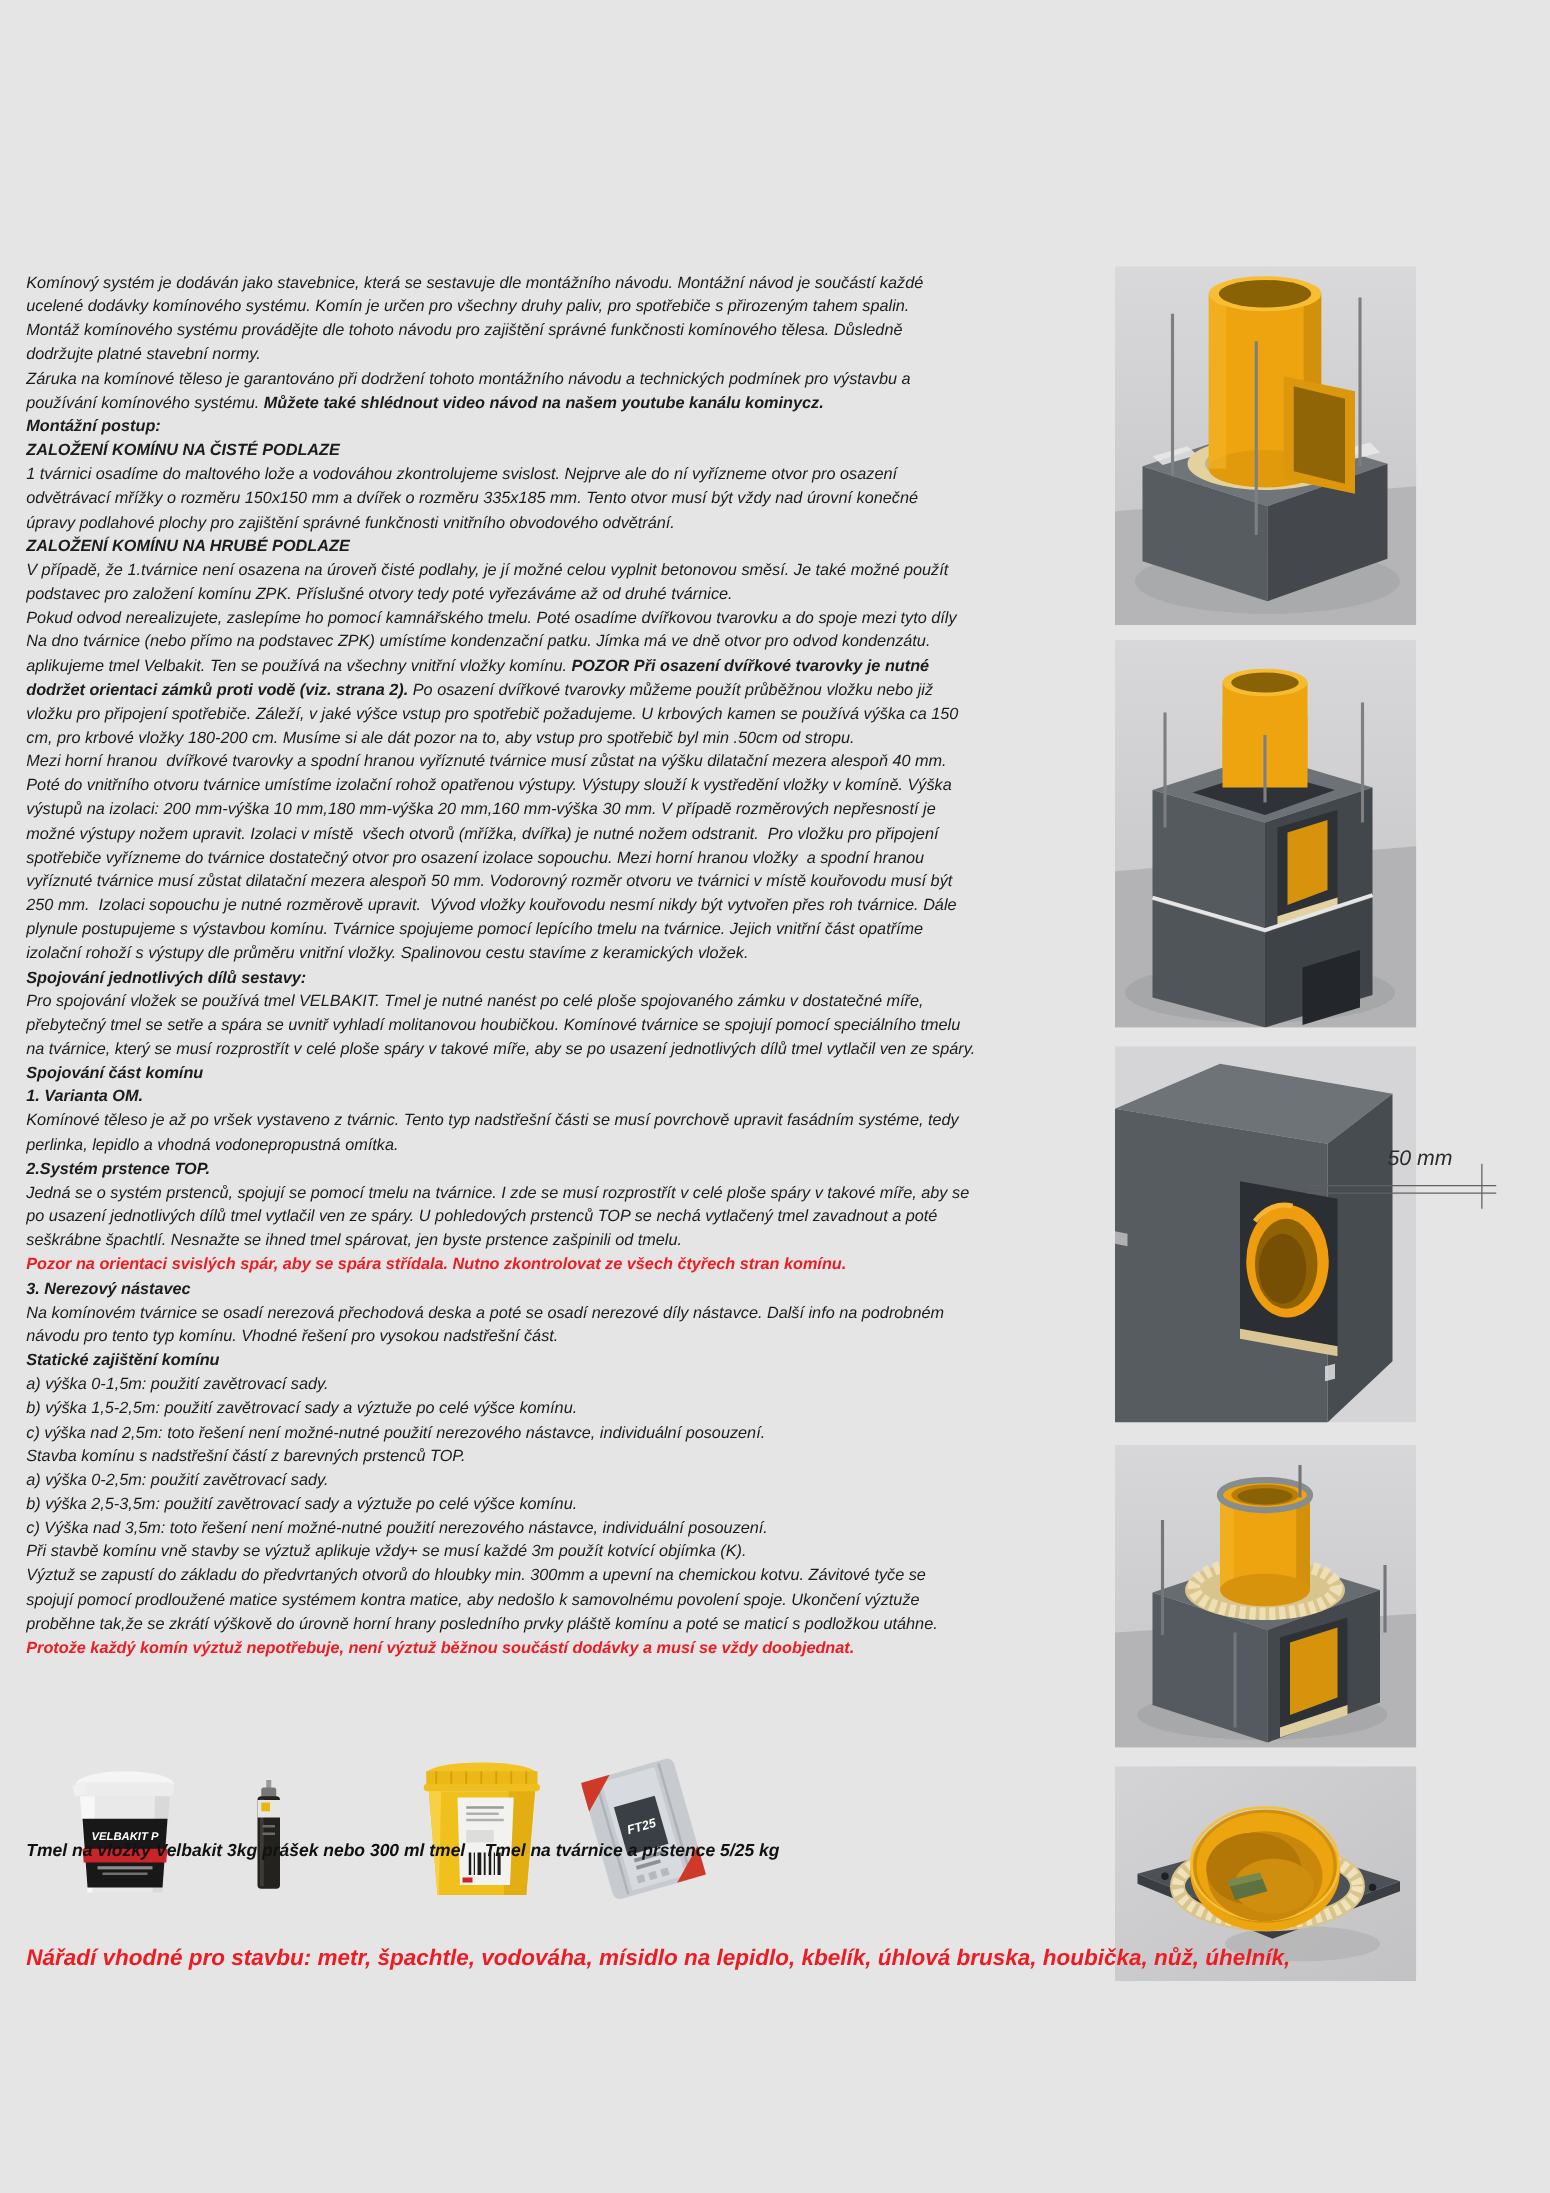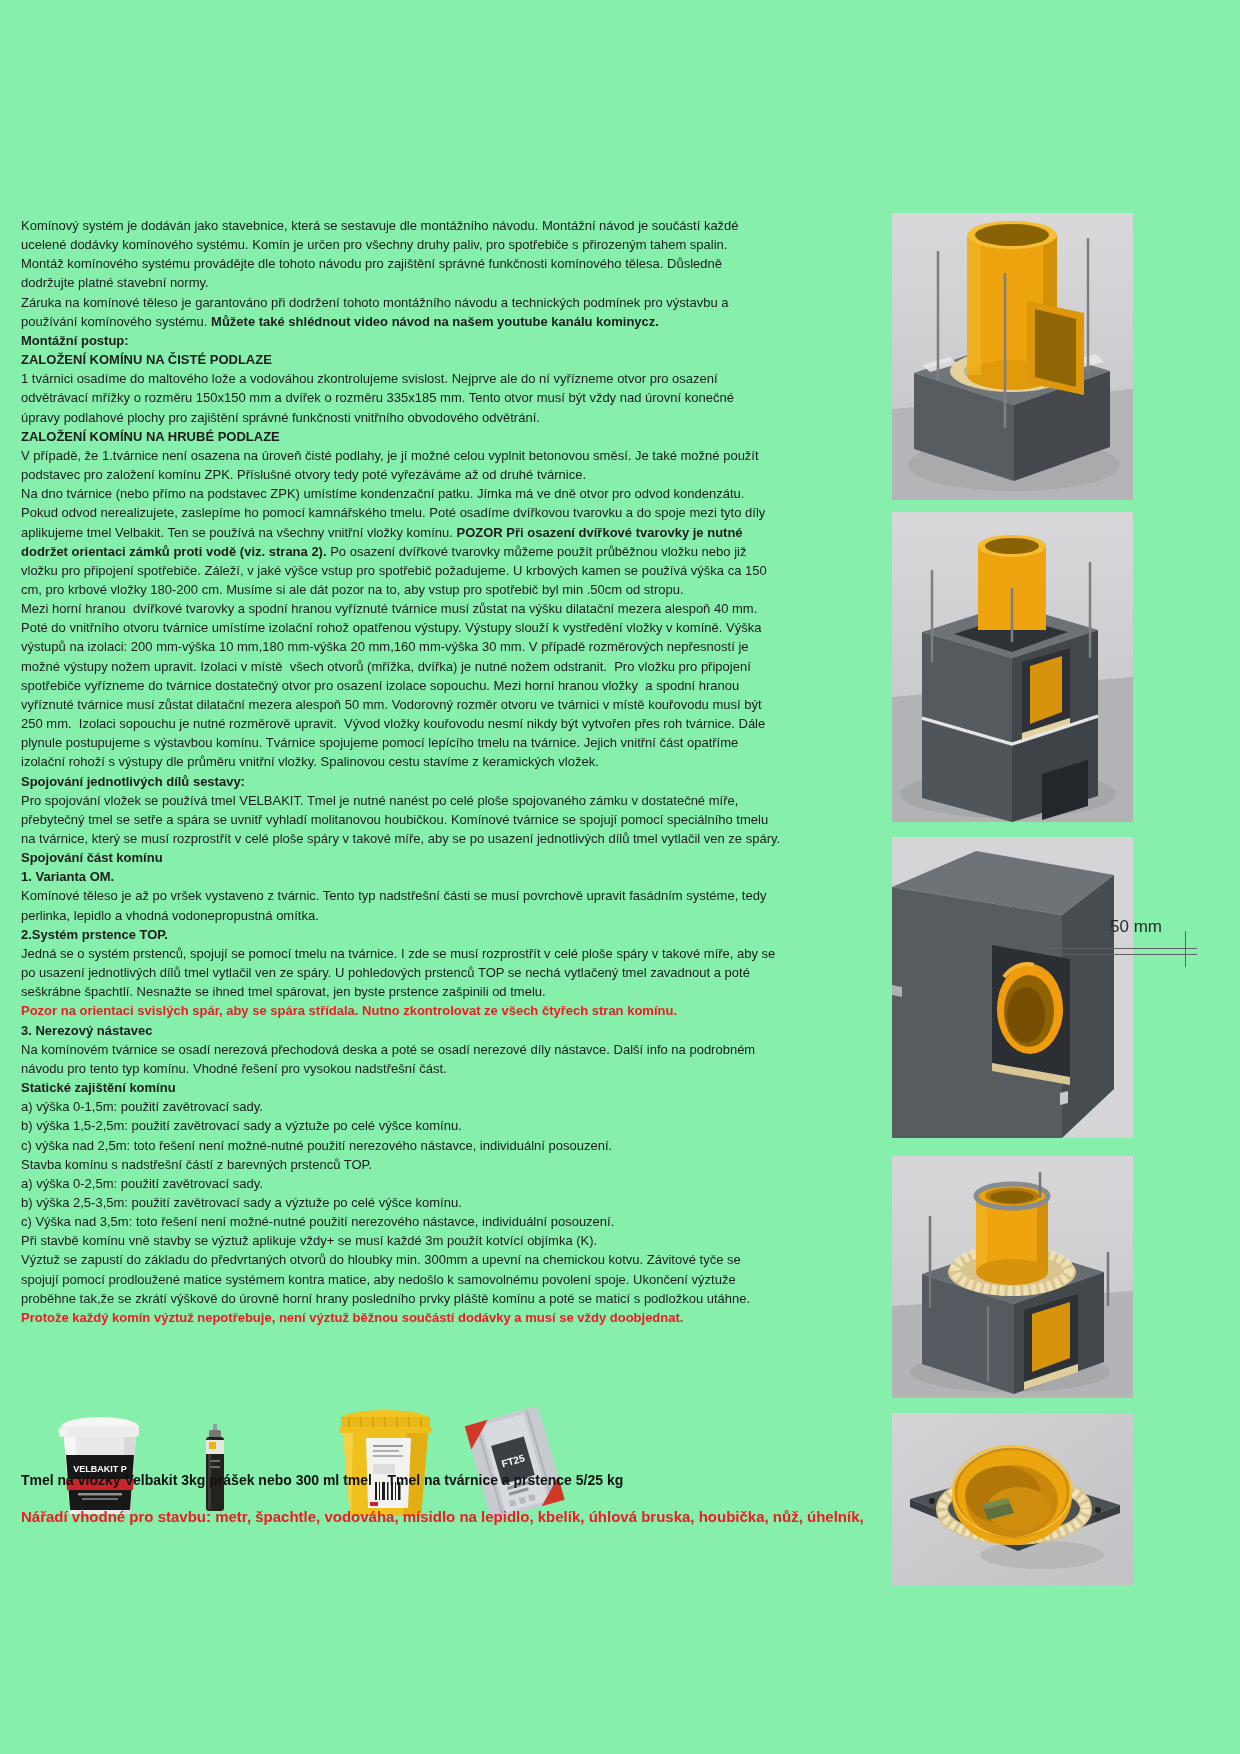--- a/index.html
+++ b/index.html
@@ -1,18 +1,18 @@
 <!DOCTYPE html>
 <html><head>
 <meta charset="utf-8">
 <style>
   html,body { margin:0; padding:0; background:#ffffff; }
   .page {
-    position:relative; width:1240px; height:1754px; background:#86efac;
-    font-family:"Liberation Sans","DejaVu Sans",sans-serif; overflow:hidden;
+    position:relative; width:1240px; height:1754px; background:#e5e5e5;
+    font-family:"Liberation Sans","DejaVu Sans",sans-serif; overflow:hidden;font-style:italic;
   }
   
   #textcol {
     position:absolute; left:21px; top:216px; width:830px;
     font-size:13px; line-height:19.16px; color:#1c1c1c;
   }
   .line { white-space:pre; height:19.16px; }
   .line span { white-space:pre; }
   .line .b { font-weight:700; }
   .line.red { color:#ed1c24; font-weight:700; }
@@ -26,21 +26,21 @@
   .dim-h { position:absolute; height:1px; background:#606060; }
   .dim-v { position:absolute; width:1px; background:#606060; }
 
   
   .product { position:absolute; }
   .product svg { display:block; }
 
   
   .footer-line { position:absolute; left:21px; font-weight:700; white-space:pre; }
   #materials { top:1472px; font-size:14px; color:#111111; }
-  #tools { top:1508px; font-size:15px; color:#ed1c24; }
+  #tools { top:1556px; font-size:18px; color:#ed1c24; }
 </style>
 </head>
 <body>
 
 <div class="page">
 
   <div id="textcol">
       <div class="line"><span>Komínový systém je dodáván jako stavebnice, která se sestavuje dle montážního návodu. Montážní návod je součástí každé</span></div>
       <div class="line"><span>ucelené dodávky komínového systému. Komín je určen pro všechny druhy paliv, pro spotřebiče s přirozeným tahem spalin.</span></div>
       <div class="line"><span>Montáž komínového systému provádějte dle tohoto návodu pro zajištění správné funkčnosti komínového tělesa. Důsledně</span></div>
@@ -48,22 +48,22 @@
       <div class="line"><span>Záruka na komínové těleso je garantováno při dodržení tohoto montážního návodu a technických podmínek pro výstavbu a</span></div>
       <div class="line"><span>používání komínového systému. </span><span class="b">Můžete také shlédnout video návod na našem youtube kanálu kominycz.</span></div>
       <div class="line"><span class="b">Montážní postup:</span></div>
       <div class="line"><span class="b">ZALOŽENÍ KOMÍNU NA ČISTÉ PODLAZE</span></div>
       <div class="line"><span>1 tvárnici osadíme do maltového lože a vodováhou zkontrolujeme svislost. Nejprve ale do ní vyřízneme otvor pro osazení</span></div>
       <div class="line"><span>odvětrávací mřížky o rozměru 150x150 mm a dvířek o rozměru 335x185 mm. Tento otvor musí být vždy nad úrovní konečné</span></div>
       <div class="line"><span>úpravy podlahové plochy pro zajištění správné funkčnosti vnitřního obvodového odvětrání.</span></div>
       <div class="line"><span class="b">ZALOŽENÍ KOMÍNU NA HRUBÉ PODLAZE</span></div>
       <div class="line"><span>V případě, že 1.tvárnice není osazena na úroveň čisté podlahy, je jí možné celou vyplnit betonovou směsí. Je také možné použít</span></div>
       <div class="line"><span>podstavec pro založení komínu ZPK. Příslušné otvory tedy poté vyřezáváme až od druhé tvárnice.</span></div>
+      <div class="line"><span>Pokud odvod nerealizujete, zaslepíme ho pomocí kamnářského tmelu. Poté osadíme dvířkovou tvarovku a do spoje mezi tyto díly</span></div>
       <div class="line"><span>Na dno tvárnice (nebo přímo na podstavec ZPK) umístíme kondenzační patku. Jímka má ve dně otvor pro odvod kondenzátu.</span></div>
-      <div class="line"><span>Pokud odvod nerealizujete, zaslepíme ho pomocí kamnářského tmelu. Poté osadíme dvířkovou tvarovku a do spoje mezi tyto díly</span></div>
       <div class="line"><span>aplikujeme tmel Velbakit. Ten se používá na všechny vnitřní vložky komínu. </span><span class="b">POZOR Při osazení dvířkové tvarovky je nutné</span></div>
       <div class="line"><span class="b">dodržet orientaci zámků proti vodě (viz. strana 2). </span><span>Po osazení dvířkové tvarovky můžeme použít průběžnou vložku nebo již</span></div>
       <div class="line"><span>vložku pro připojení spotřebiče. Záleží, v jaké výšce vstup pro spotřebič požadujeme. U krbových kamen se používá výška ca 150</span></div>
       <div class="line"><span>cm, pro krbové vložky 180-200 cm. Musíme si ale dát pozor na to, aby vstup pro spotřebič byl min .50cm od stropu.</span></div>
       <div class="line"><span>Mezi horní hranou  dvířkové tvarovky a spodní hranou vyříznuté tvárnice musí zůstat na výšku dilatační mezera alespoň 40 mm.</span></div>
       <div class="line"><span>Poté do vnitřního otvoru tvárnice umístíme izolační rohož opatřenou výstupy. Výstupy slouží k vystředění vložky v komíně. Výška</span></div>
       <div class="line"><span>výstupů na izolaci: 200 mm-výška 10 mm,180 mm-výška 20 mm,160 mm-výška 30 mm. V případě rozměrových nepřesností je</span></div>
       <div class="line"><span>možné výstupy nožem upravit. Izolaci v místě  všech otvorů (mřížka, dvířka) je nutné nožem odstranit.  Pro vložku pro připojení</span></div>
       <div class="line"><span>spotřebiče vyřízneme do tvárnice dostatečný otvor pro osazení izolace sopouchu. Mezi horní hranou vložky  a spodní hranou</span></div>
       <div class="line"><span>vyříznuté tvárnice musí zůstat dilatační mezera alespoň 50 mm. Vodorovný rozměr otvoru ve tvárnici v místě kouřovodu musí být</span></div>

